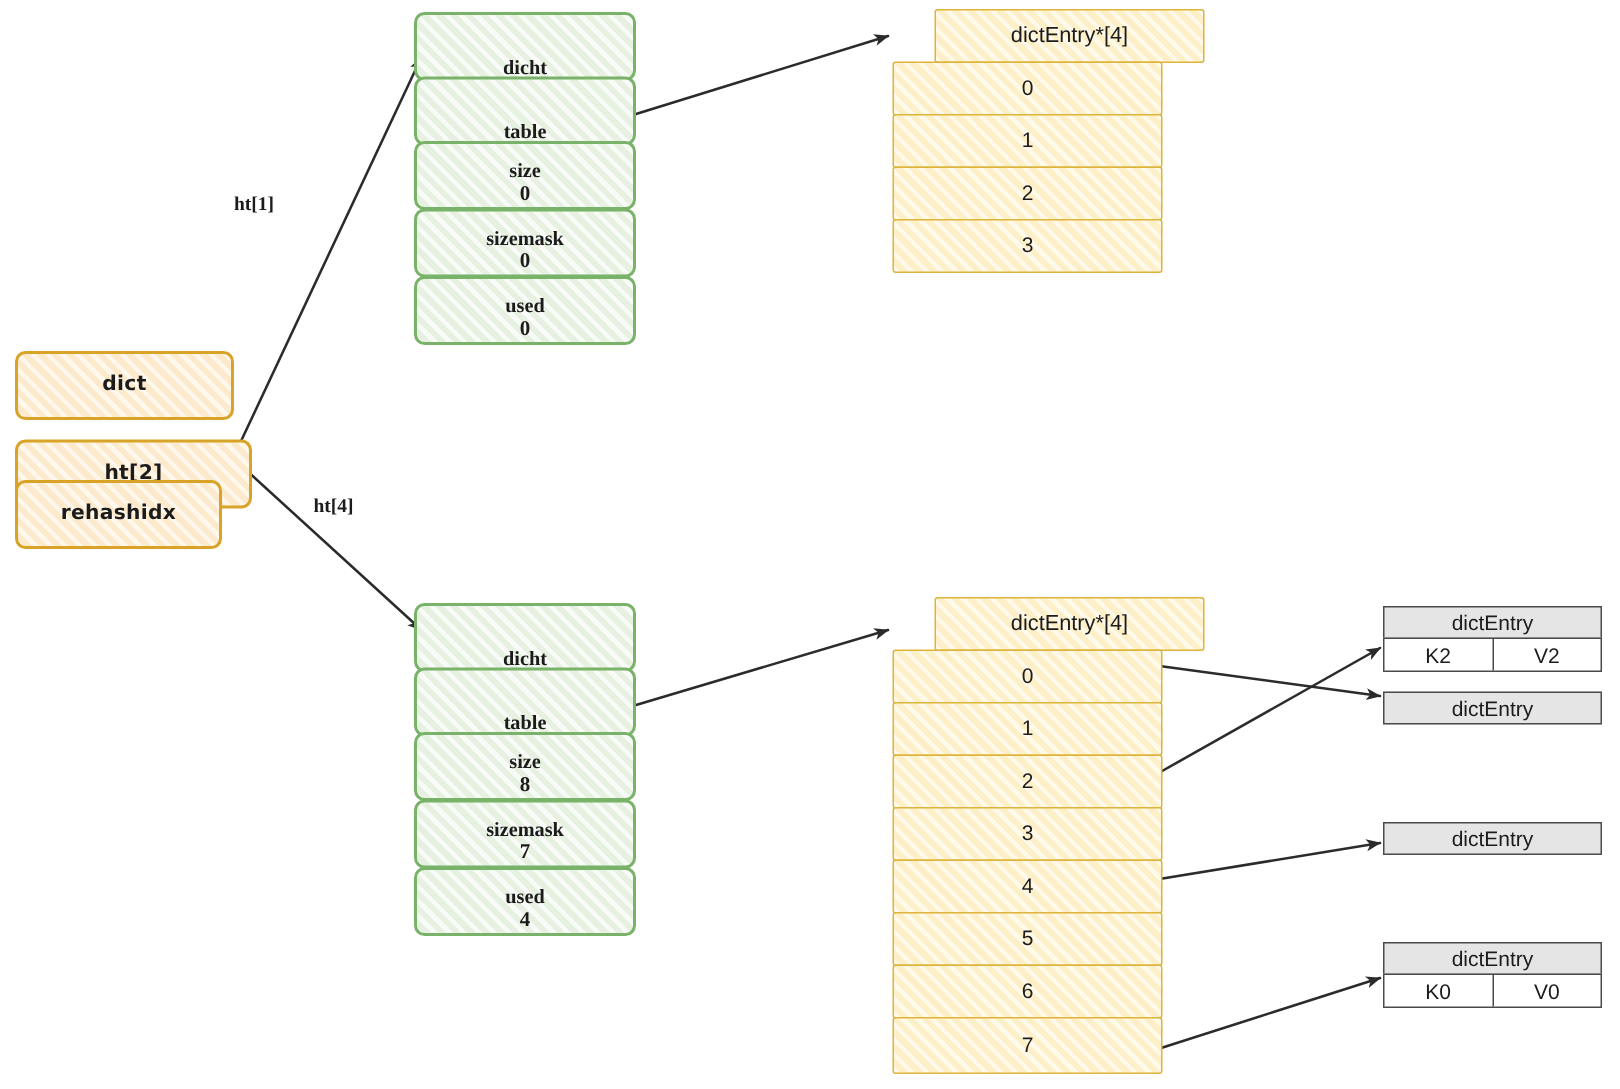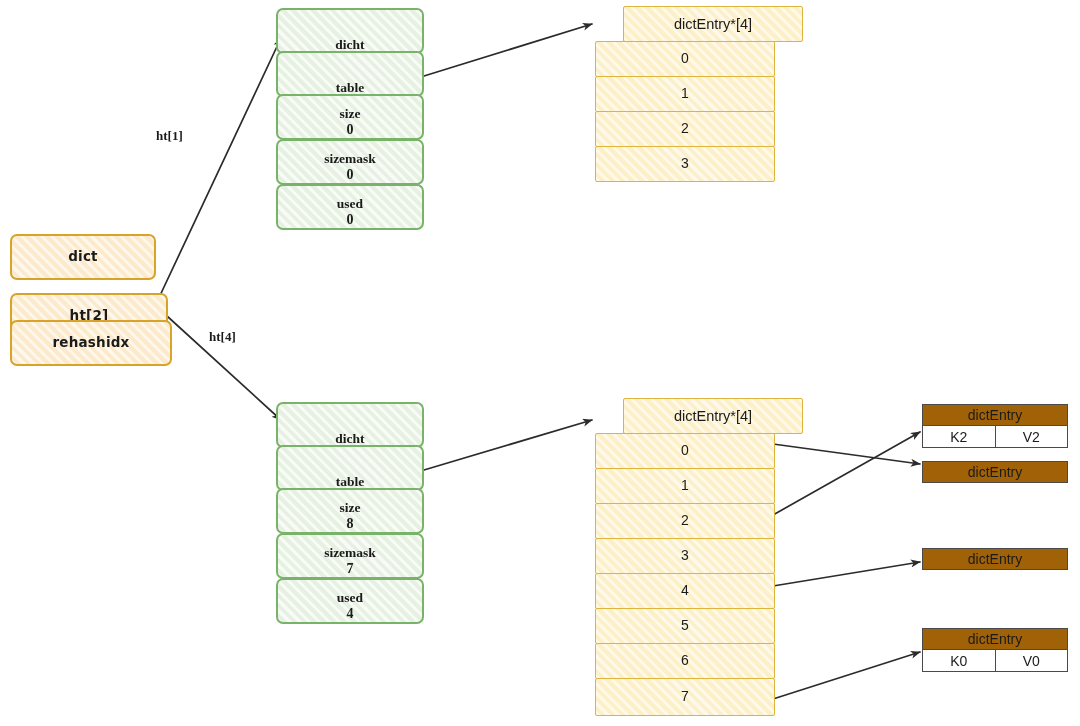--- a/index.html
+++ b/index.html
@@ -56,21 +56,21 @@
     border-radius:2px;
     font-size:14px;
     font-family:"Liberation Sans",sans-serif;
     color:#1b1b1b;
   }
   .yellow .row.head{font-size:14.5px;margin-left:28px;}
 
   
   .entry{position:absolute;box-sizing:border-box;}
   .entry .ehead{position:absolute;left:0;top:0;box-sizing:border-box;width:100%;height:22px;
-    border:1.6px solid #4a4a4a;background:#a16207;display:flex;align-items:center;
+    border:1.6px solid #4a4a4a;background:#e5e5e5;display:flex;align-items:center;
     justify-content:center;font-size:14px;color:#1b1b1b;}
   .entry .ekv{position:absolute;left:0;top:21px;box-sizing:border-box;width:100%;height:23px;
     border:1.6px solid #4a4a4a;background:#fff;display:flex;}
   .entry .ekv>div{flex:1;display:flex;align-items:center;justify-content:center;
     font-size:14px;color:#1b1b1b;}
   .entry .ekv>div.k{border-right:1.6px solid #4a4a4a;}
 
   
   .elabel{position:absolute;font-family:Liberation Serif, serif;
     font-size:13px;font-weight:bold;color:#1b1b1b;white-space:nowrap;}
@@ -109,21 +109,21 @@
   <div class="elabel" style="left:156px;top:128px;">ht[1]</div>
   <div class="elabel" style="left:209px;top:329px;">ht[4]</div>
 
   <div class="node orange" style="left:10px;top:234px;width:146px;height:132px;">
     <div class="row" style="left:0;top:0;width:146px;height:46px;">
       <span>dict</span>
     </div>
     <div class="row" style="left:0;top:43px;width:158px;height:46px;margin-top:16px;">
       <span>ht[2]</span>
     </div>
-    <div class="row" style="left:0;top:86px;width:162px;height:46px;">
+    <div class="row" style="left:0;top:86px;width:138px;height:46px;">
       <span>rehashidx</span>
     </div>
   </div>
 
   <div class="node green" style="left:276px;top:8px;width:148px;height:222px;">
     <div class="row" style="left:0;top:0;width:148px;height:46px;">
       <span>dicht</span>
     </div>
     <div class="row" style="left:0;top:43px;width:148px;height:46px;">
       <span>table</span>

